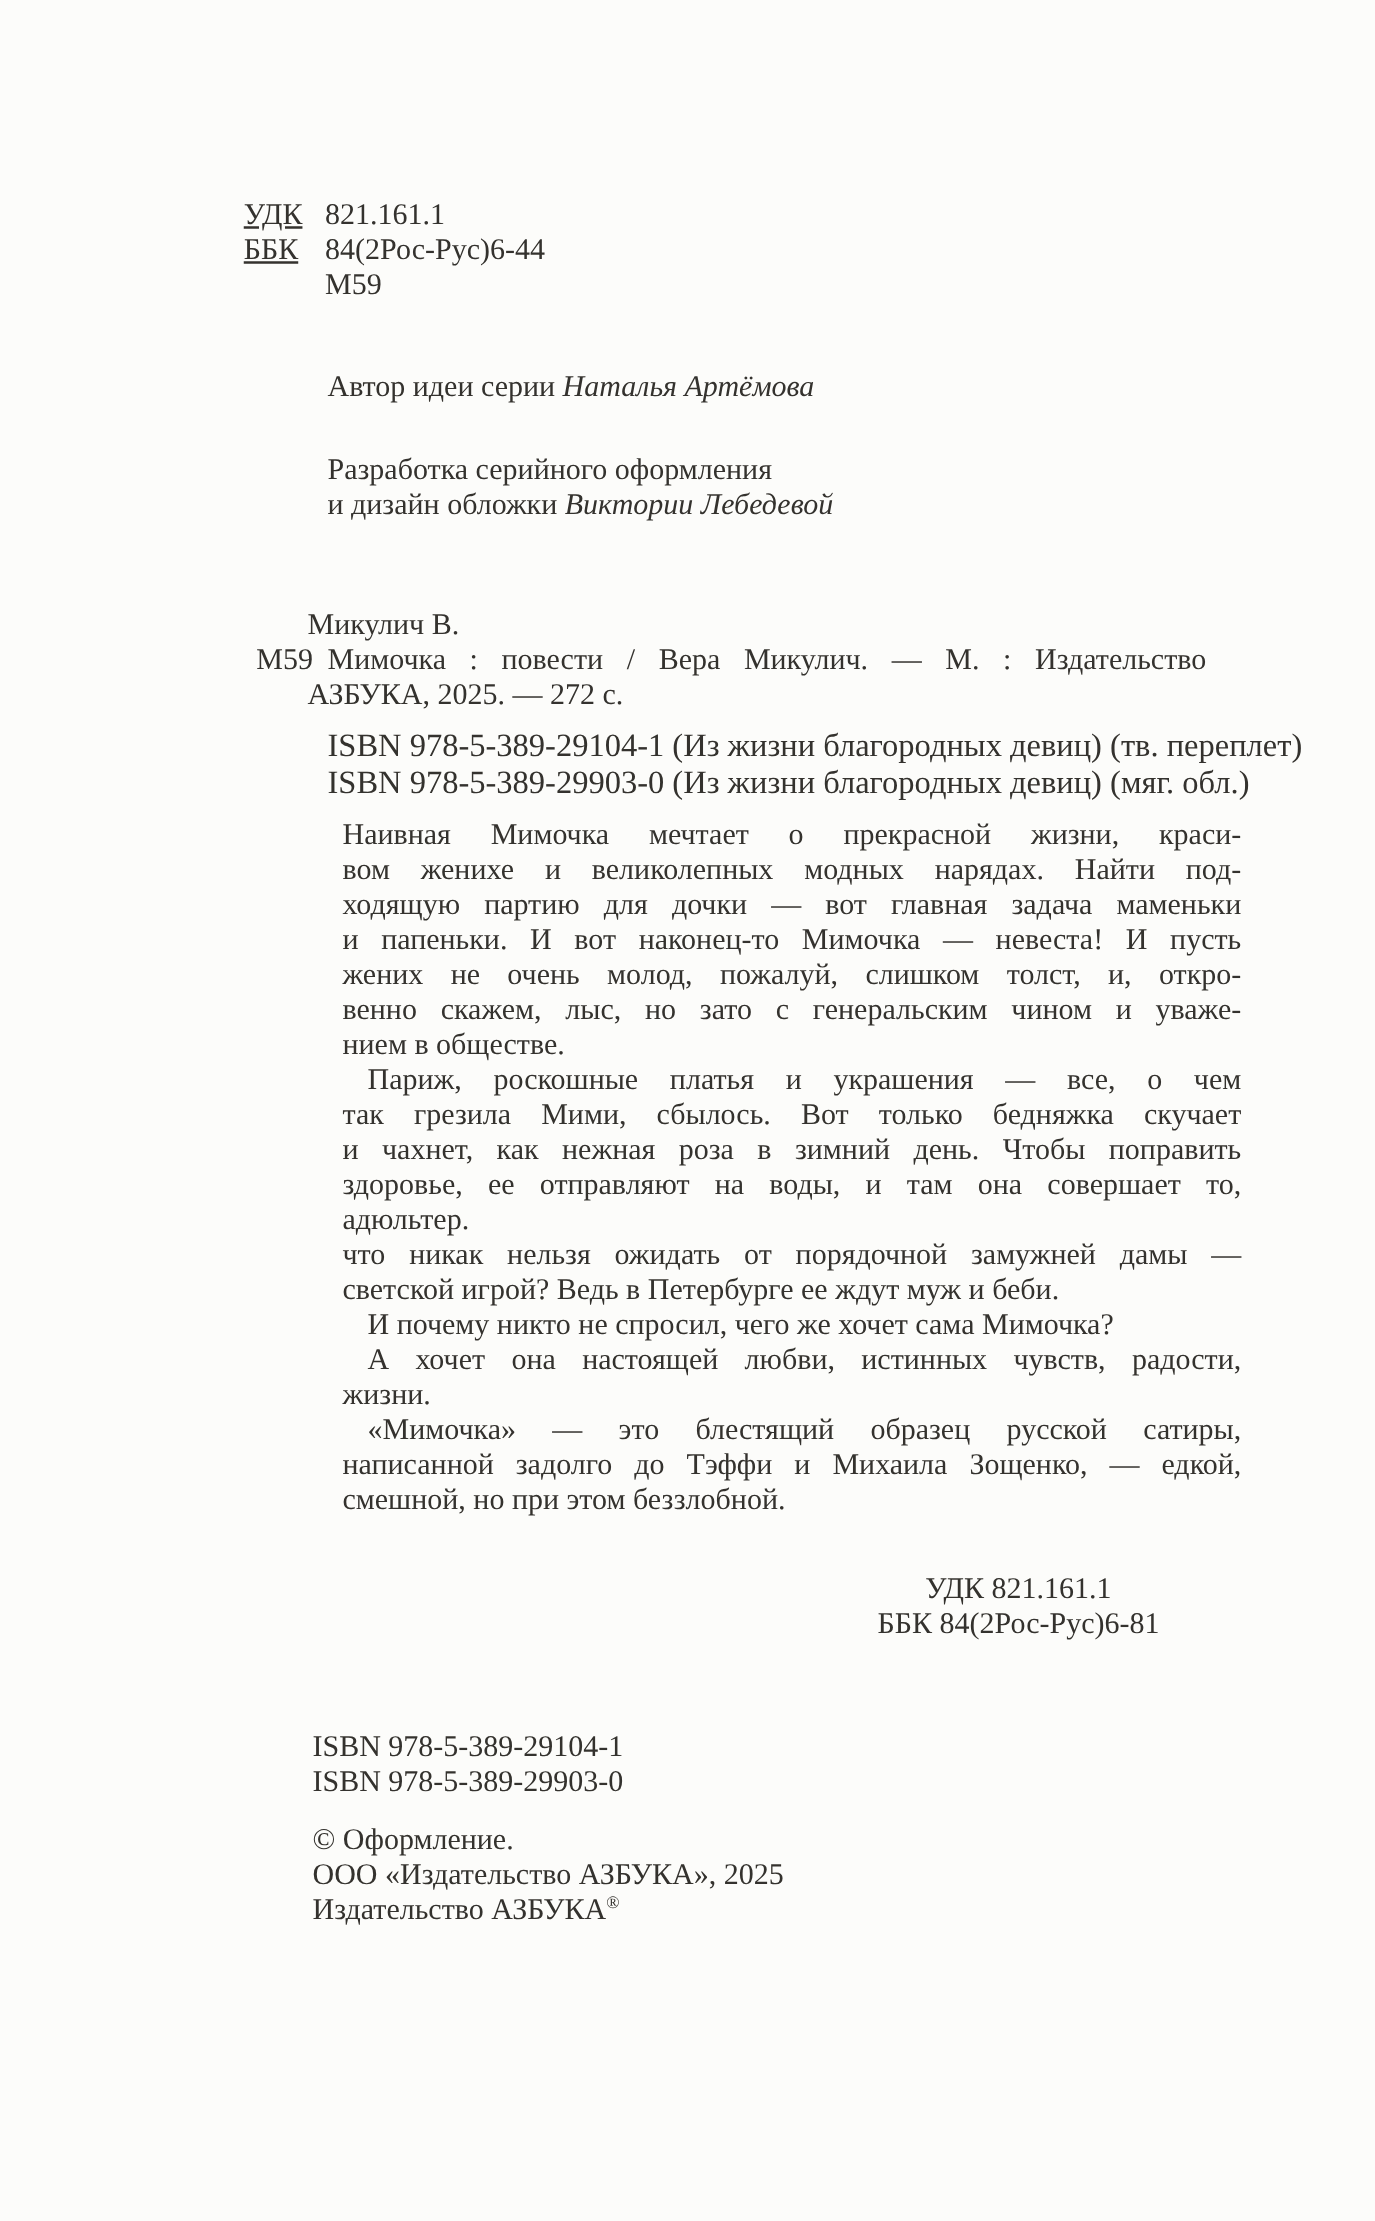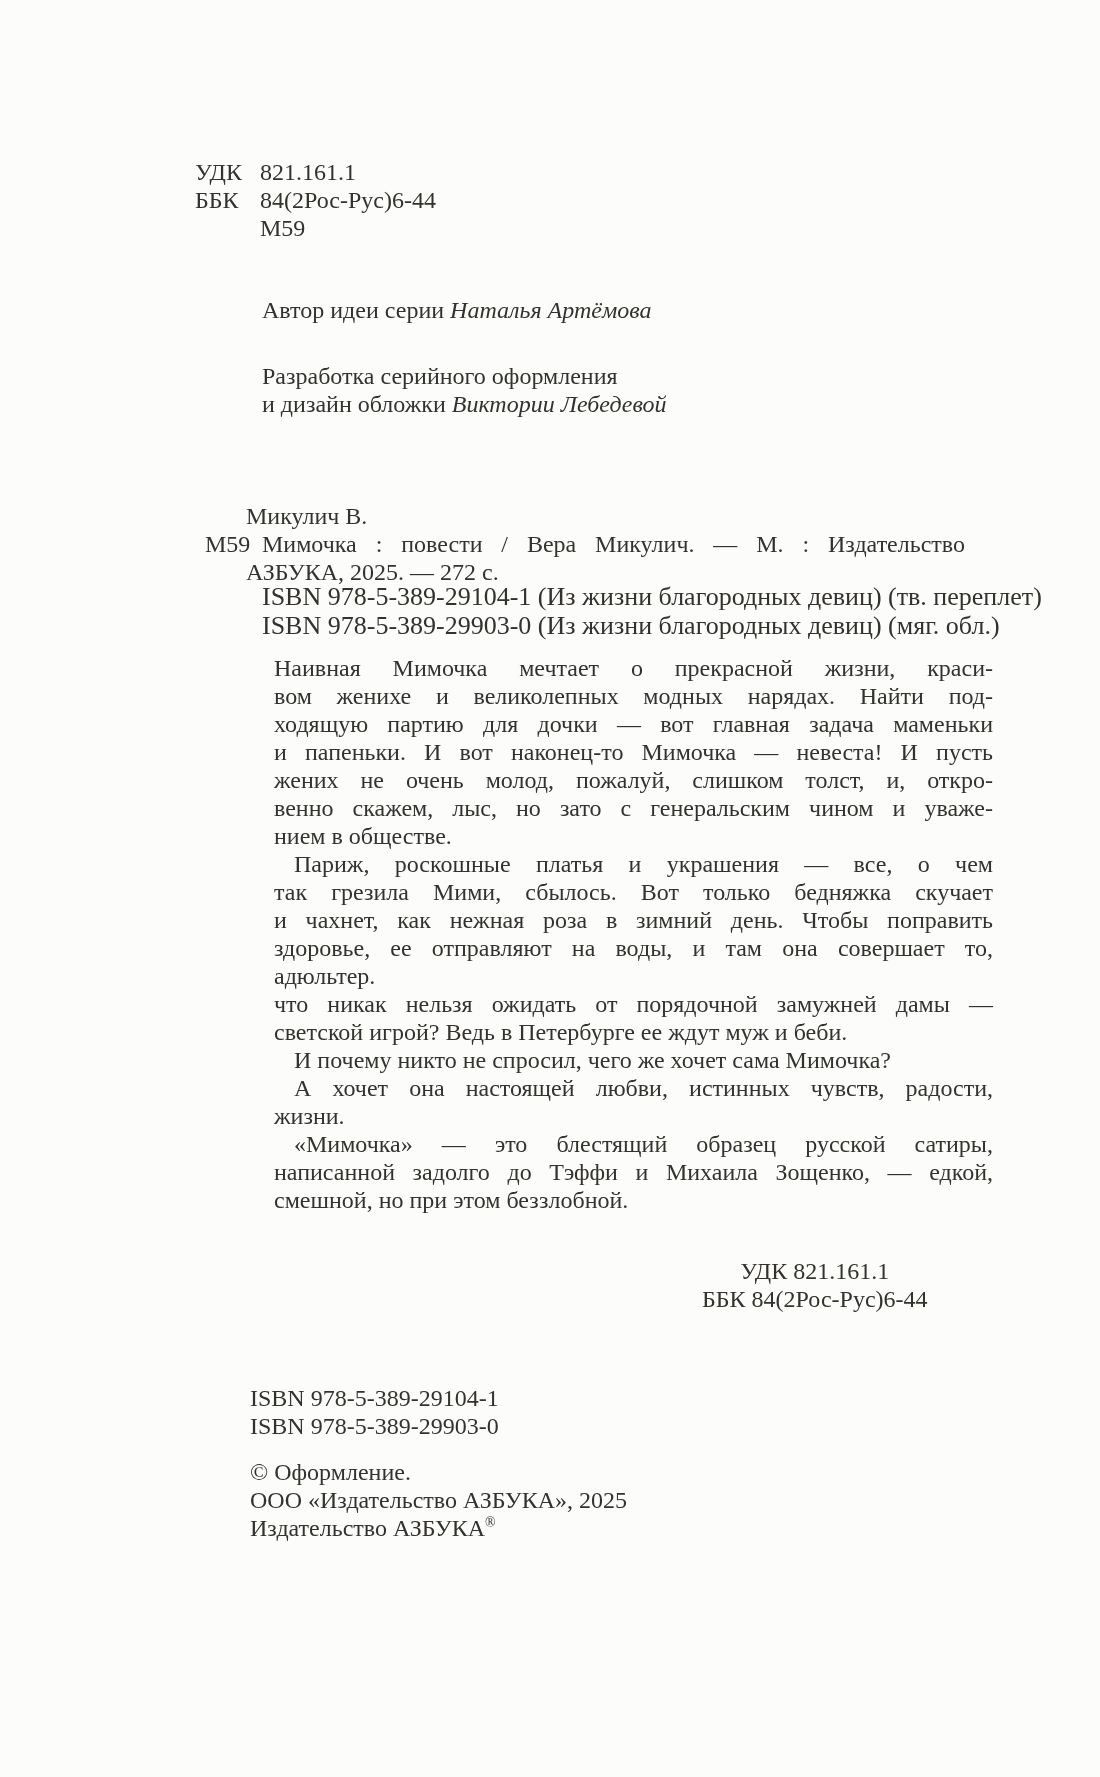--- a/index.html
+++ b/index.html
@@ -14,29 +14,29 @@
     font-family: "Liberation Serif", "DejaVu Serif", serif;
     overflow: hidden;
   }
   .abs { position: absolute; }
   .body-size { font-size: 24px; line-height: 28px; }
   .small-size { font-size: 26px; line-height: 29px; }
 
   
   .top-codes { left: 195px; top: 158px; }
   .top-codes .row { display: flex; }
-  .top-codes .lbl { width: 65px; flex: 0 0 65px; }
+  .top-codes .lbl { width: 65px; flex: 0 0 65px; text-decoration: underline; }
 
   
   .credits { left: 262px; top: 296px; }
   .credits .grp2 { margin-top: 38px; }
   .ital { font-style: italic; }
 
   
-  .card { left: 246px; top: 486px; width: 719px; margin-top: 16px; }
+  .card { left: 246px; top: 486px; width: 719px; }
   .card .entry1 {
     position: relative;
     padding-left: 16px;
     text-align: justify;
     text-align-last: justify;
   }
   .card .sign {
     position: absolute;
     left: -41px;
     top: 0;
@@ -126,21 +126,21 @@
     </div>
     <div class="para">
       <div class="line ind">«Мимочка» — это блестящий образец русской сатиры,</div>
       <div class="line">написанной задолго до Тэффи и Михаила Зощенко, — едкой,</div>
       <div class="line last">смешной, но при этом беззлобной.</div>
     </div>
   </div>
 
   <div class="abs body-size bottom-codes">
     <div>УДК 821.161.1</div>
-    <div>ББК 84(2Рос-Рус)6-44</div>
+    <div>ББК 84(2Рос-Рус)6-81</div>
   </div>
 
   <div class="abs body-size bottom-isbn">
     <div>ISBN 978-5-389-29104-1</div>
     <div>ISBN 978-5-389-29903-0</div>
   </div>
 
   <div class="abs body-size copyright">
     <div>© Оформление.</div>
     <div>ООО «Издательство АЗБУКА», 2025</div>

